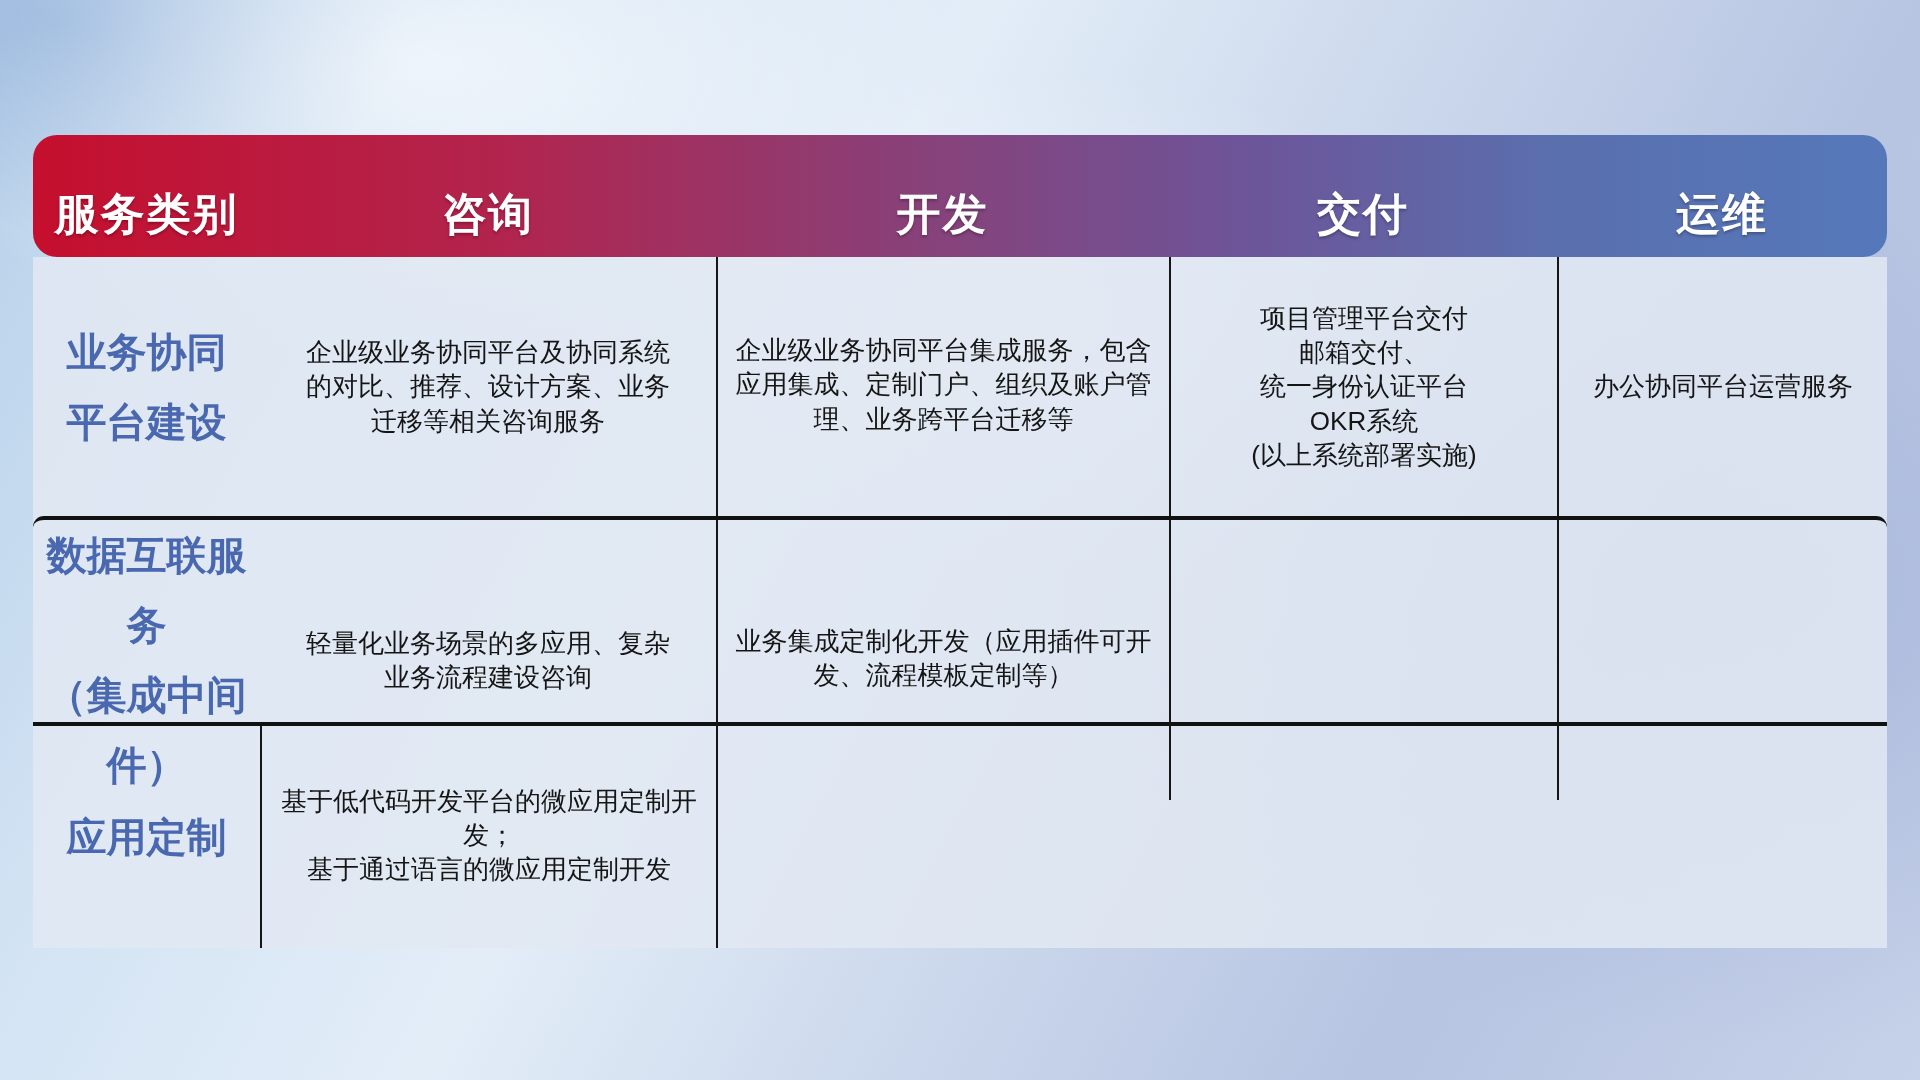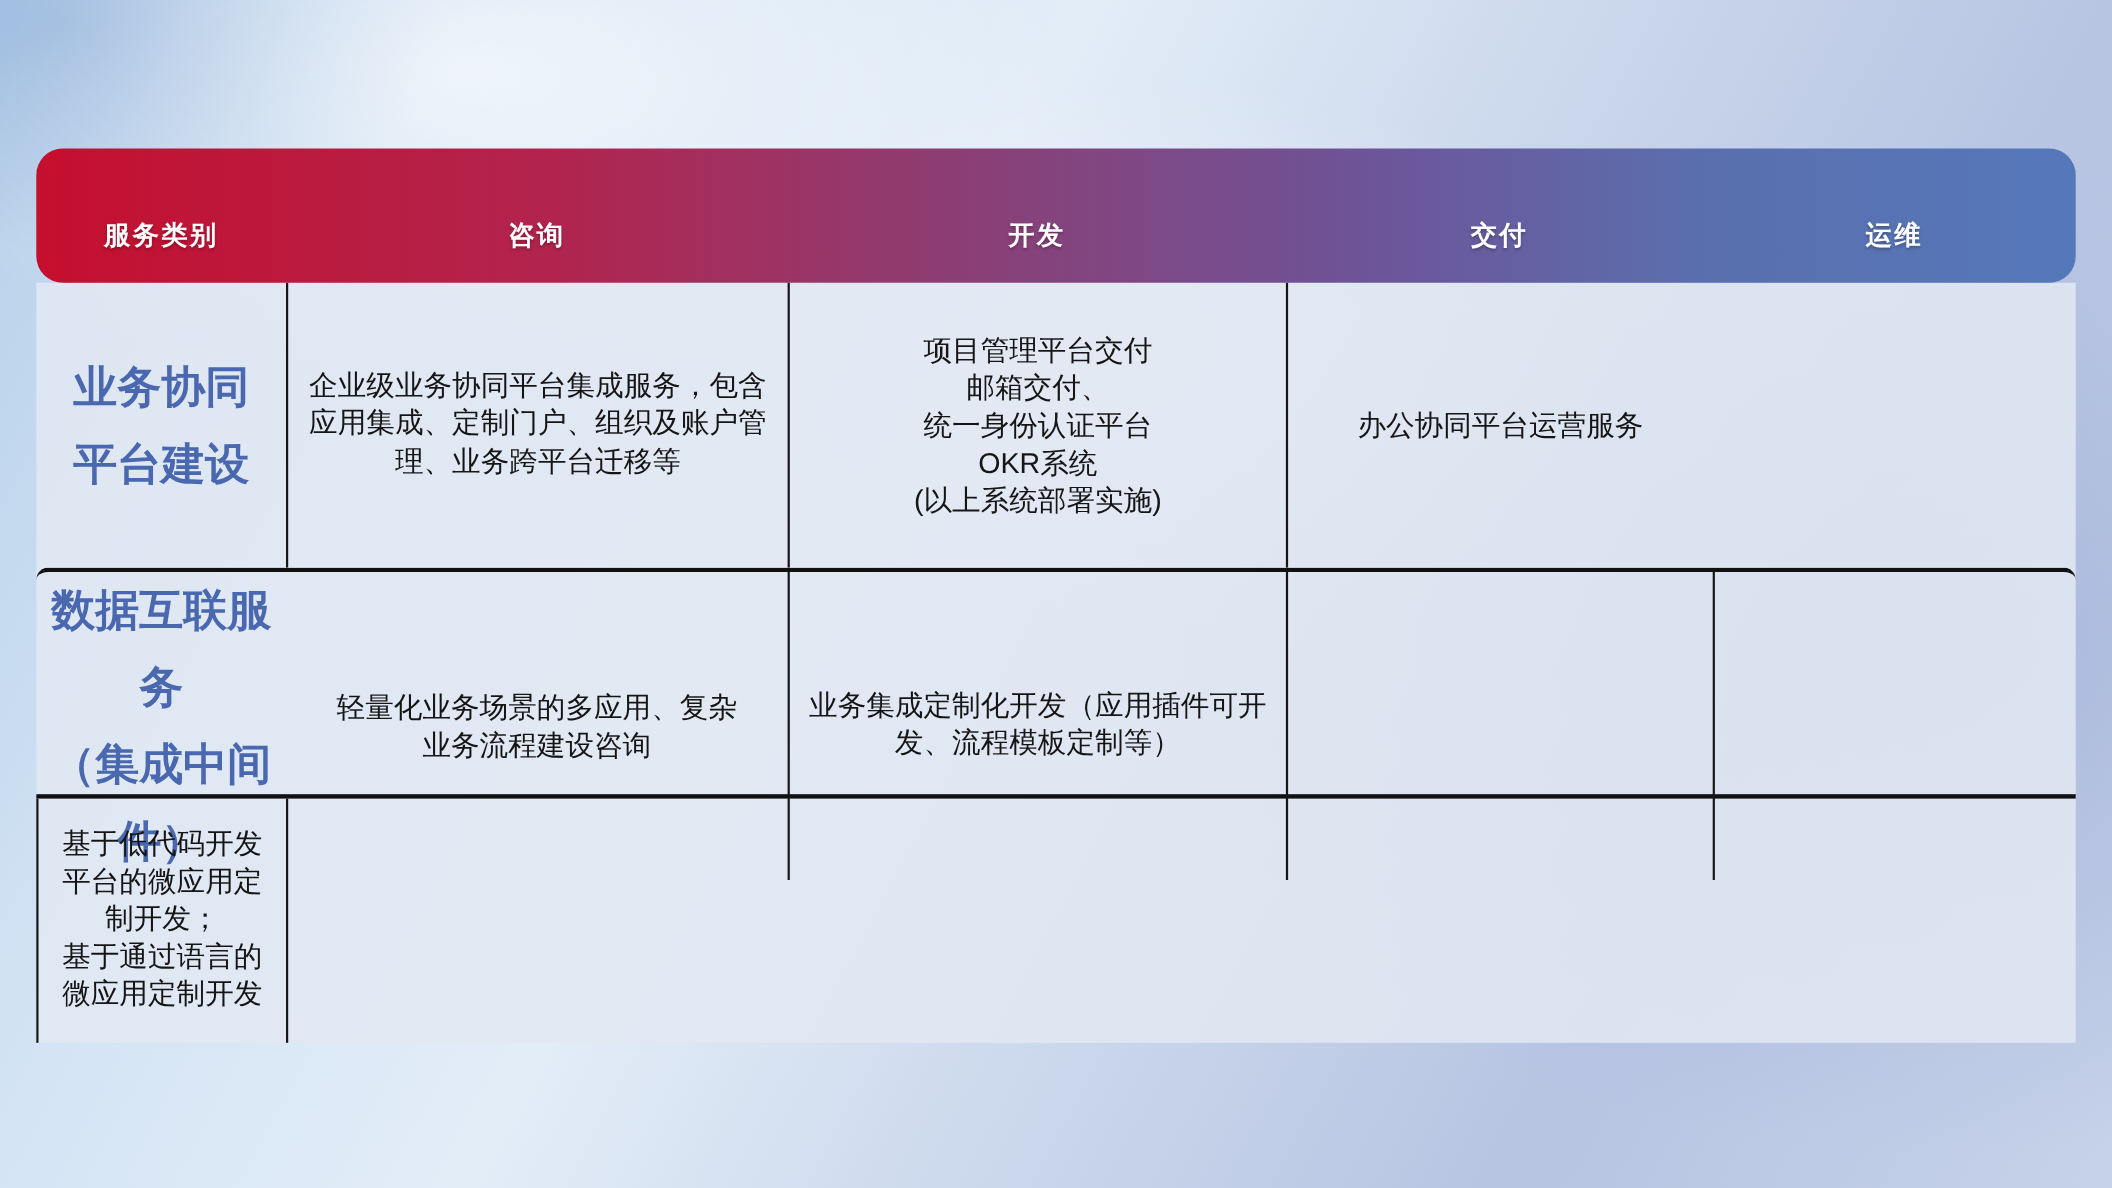--- a/index.html
+++ b/index.html
@@ -34,21 +34,21 @@
     border-radius: 24px;
     background: linear-gradient(90deg, #c50f2e 0%, #b2244d 25%, #8c3e74 45%, #6d5498 65%, #5a6fae 82%, #5578ba 100%);
     position: relative;
     z-index: 2;
   }
   .th {
     display: flex;
     align-items: center;
     justify-content: center;
     color: #ffffff;
-    font-size: 24px;
+    font-size: 44px;
     font-weight: 700;
     letter-spacing: 2px;
     text-shadow: 0 2px 3px rgba(0,0,0,0.28);
     margin-top: 36px;
   }
 
   
   .tbody {
     position: relative;
     z-index: 1;
@@ -97,38 +97,40 @@
     <div class="th">开发</div>
     <div class="th">交付</div>
     <div class="th">运维</div>
   </div>
 
   <div class="tbody">
 
     <div class="trow r1">
       <div class="td cat">业务协同
 平台建设</div>
+      <div class="td c2">企业级业务协同平台及协同系统的对比、推荐、设计方案、业务迁移等相关咨询服务</div>
       <div class="td c3">企业级业务协同平台集成服务，包含应用集成、定制门户、组织及账户管理、业务跨平台迁移等</div>
       <div class="td c4">项目管理平台交付
 邮箱交付、
 统一身份认证平台
 OKR系统
 (以上系统部署实施)</div>
       <div class="td c5">办公协同平台运营服务</div>
     </div>
 
     <div class="trow r2">
       <div class="td cat">数据互联服务
 （集成中间件）</div>
       <div class="td c2">轻量化业务场景的多应用、复杂业务流程建设咨询</div>
       <div class="td c3">业务集成定制化开发（应用插件可开发、流程模板定制等）</div>
       <div class="td c4"></div>
       <div class="td c5"></div>
     </div>
 
     <div class="trow r3">
+      <div class="td cat">应用定制</div>
       <div class="td c3">基于低代码开发平台的微应用定制开发；
 基于通过语言的微应用定制开发</div>
       <div class="td c5"></div>
     </div>
 
   </div>
 </div>
 
 </body></html>

